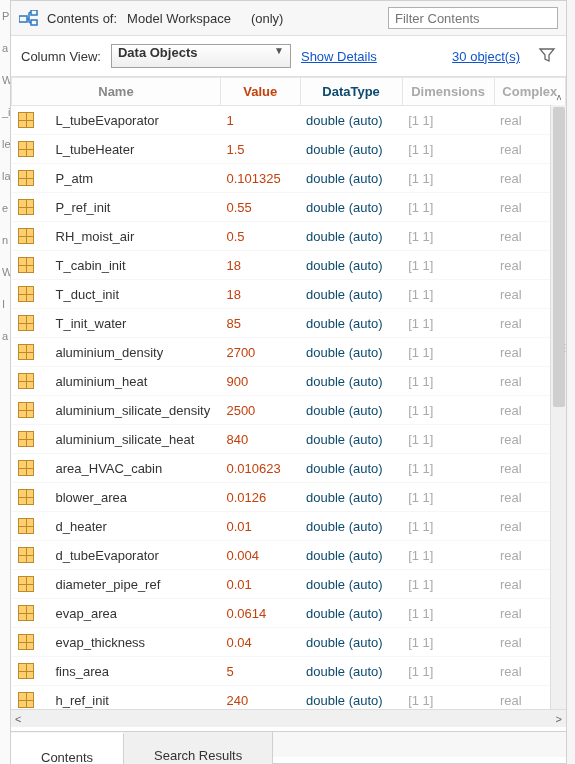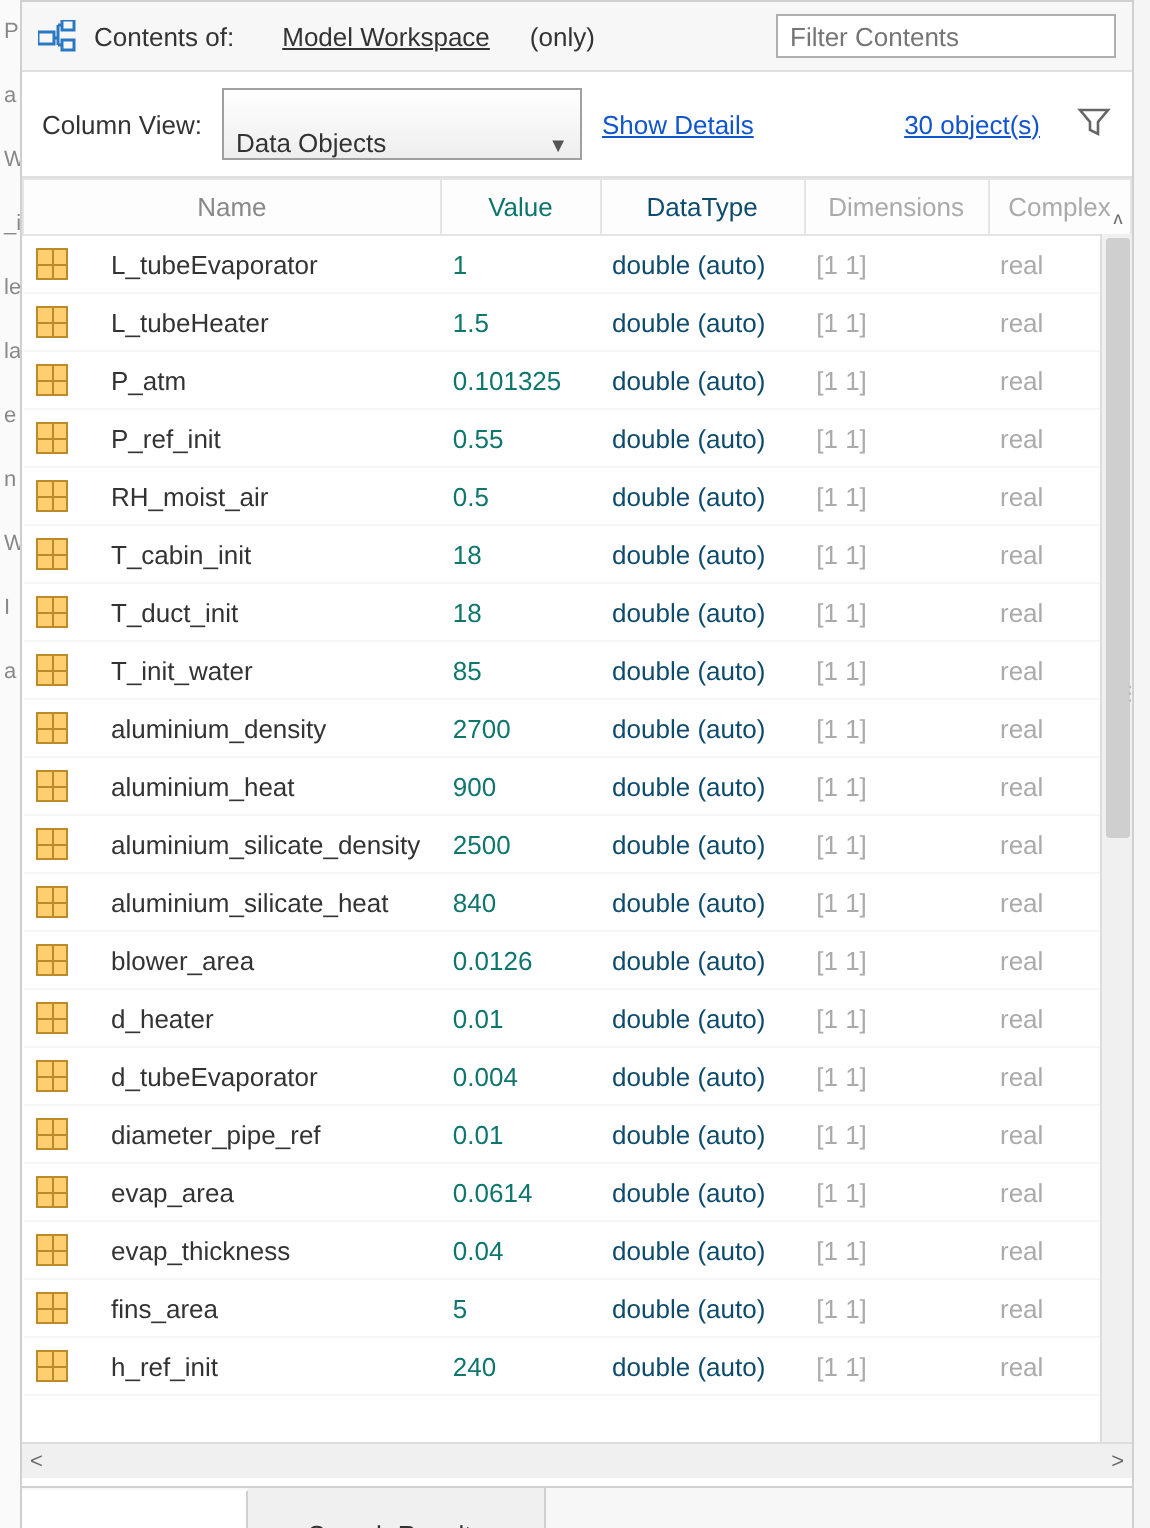--- a/index.html
+++ b/index.html
@@ -55,27 +55,28 @@
 
 .hdr2 {
   display: flex;
   align-items: center;
   gap: 10px;
   padding: 8px 10px;
   border-bottom: 1px solid #e0e0e0;
 }
 .dropdown {
   display: flex;
-  align-items: flex-end;
+  align-items: flex-start;
   justify-content: space-between;
   width: 180px;
-  height: 36px;
+  height: 24px;
   border: 1px solid #a0a0a0;
   background: linear-gradient(#fff,#eee);
   padding: 0 6px;
+  font-weight: bold;
 }
 .dropdown .caret { font-size: 10px; color: #555; }
 .link { color: #1155cc; text-decoration: underline; cursor: pointer; }
 .count-link { margin-left: auto; }
 .filter-icon { margin-left: 8px; }
 
 
 .table-wrap {
   position: relative;
   height: 654px;
@@ -85,36 +86,36 @@
   overflow: hidden;
   height: 632px;
 }
 table {
   border-collapse: collapse;
   width: 100%;
 }
 thead th {
   background: #fdfdfd;
   color: #888;
-  font-weight: normal;
+  font-weight: bold;
   text-align: center;
   padding: 6px 4px;
   border: 1px solid #e5e5e5;
   font-size: 13px;
 }
 thead th:first-child { text-align: center; }
 tbody td {
   padding: 5px 6px;
   border-bottom: 1px solid #f6f6f6;
   white-space: nowrap;
   font-size: 13px;
 }
 tbody tr { height: 29px; }
 .col-name { width: 200px; }
-.col-value { width: 78px; color:#0f766e; }
+.col-value { width: 78px; color:#c2410c; }
 .col-type { width: 100px; color:#0c4a6e; }
 .col-dim { width: 90px; color:#aaa; }
 .col-cx { width: 70px; color:#aaa; }
 .name-cell { display:flex; align-items:center; gap:22px; }
 .var-icon {
   width:16px; height:16px; flex:0 0 16px;
   display:inline-block;
   background:#ffcf6f;
   border:1px solid #bb8a2a;
   position:relative;
@@ -212,21 +213,21 @@
   <div class="hdr1">
     <span class="workspace-icon">
       <svg width="20" height="16" viewBox="0 0 20 16">
         <rect x="0" y="6" width="8" height="6" fill="none" stroke="#2a78c4" stroke-width="1.5"></rect>
         <rect x="12" y="0" width="6" height="5" fill="none" stroke="#2a78c4" stroke-width="1.5"></rect>
         <rect x="12" y="10" width="6" height="5" fill="none" stroke="#2a78c4" stroke-width="1.5"></rect>
         <path d="M8 9 h2 M10 2.5 h2 M10 12.5 h2 M10 2.5 v10" fill="none" stroke="#2a78c4" stroke-width="1.5"></path>
       </svg>
     </span>
     <span>Contents of:</span>
-    <span style="margin-left:16px;text-decoration:underline;">Model Workspace</span>
+    <span style="margin-left:2px;">Model Workspace</span>
     <span style="margin-left:12px;">(only)</span>
     <input class="filter-input" placeholder="Filter Contents" style="">
   </div>
 
   <div class="hdr2">
     <span>Column View:</span>
     <div class="dropdown">
       <span>Data Objects</span>
       <span class="caret">▼</span>
     </div>
@@ -393,20 +394,32 @@
               </td>
               <td class="col-value">840</td>
               <td class="col-type">double (auto)</td>
               <td class="col-dim">[1 1]</td>
               <td class="col-cx">real</td>
             </tr>
             <tr>
               <td class="col-name">
                 <div class="name-cell">
                   <span class="var-icon"></span>
+                  <span>area_HVAC_cabin</span>
+                </div>
+              </td>
+              <td class="col-value">0.010623</td>
+              <td class="col-type">double (auto)</td>
+              <td class="col-dim">[1 1]</td>
+              <td class="col-cx">real</td>
+            </tr>
+            <tr>
+              <td class="col-name">
+                <div class="name-cell">
+                  <span class="var-icon"></span>
                   <span>blower_area</span>
                 </div>
               </td>
               <td class="col-value">0.0126</td>
               <td class="col-type">double (auto)</td>
               <td class="col-dim">[1 1]</td>
               <td class="col-cx">real</td>
             </tr>
             <tr>
               <td class="col-name">

